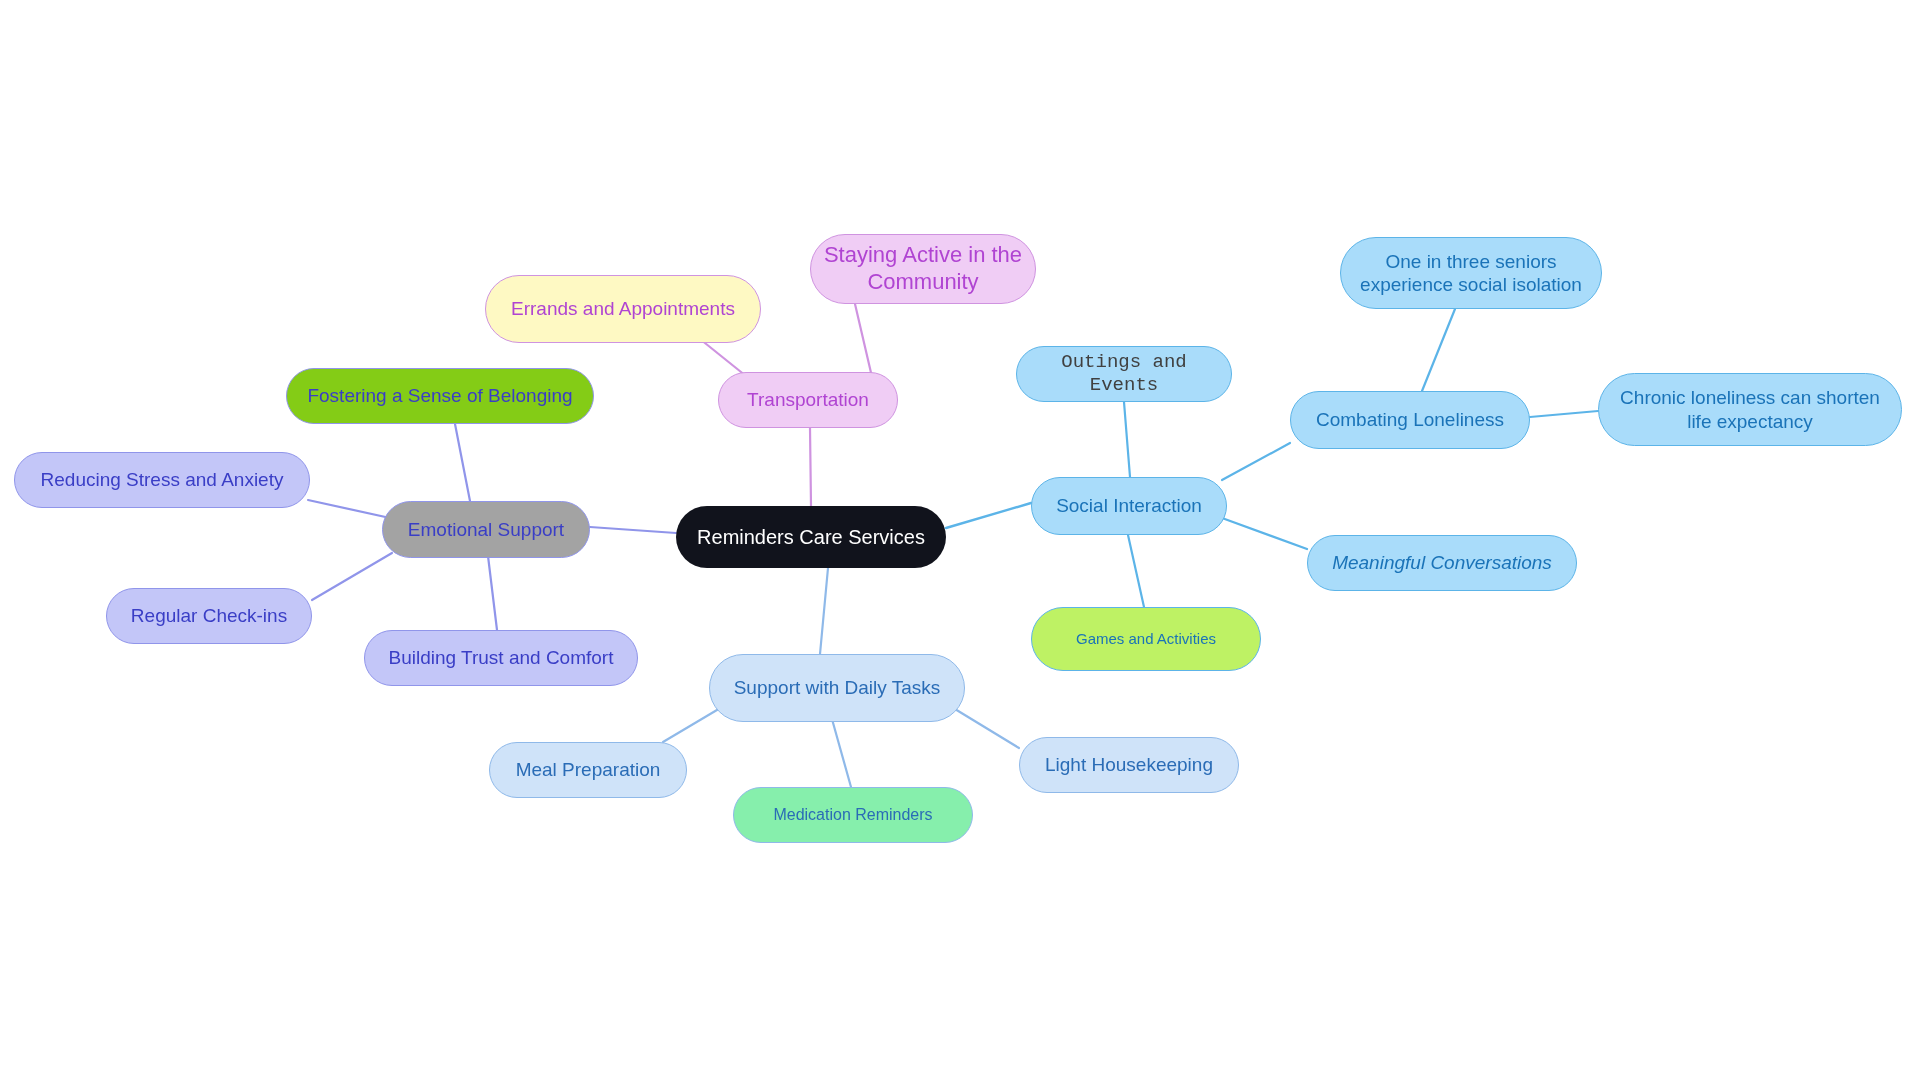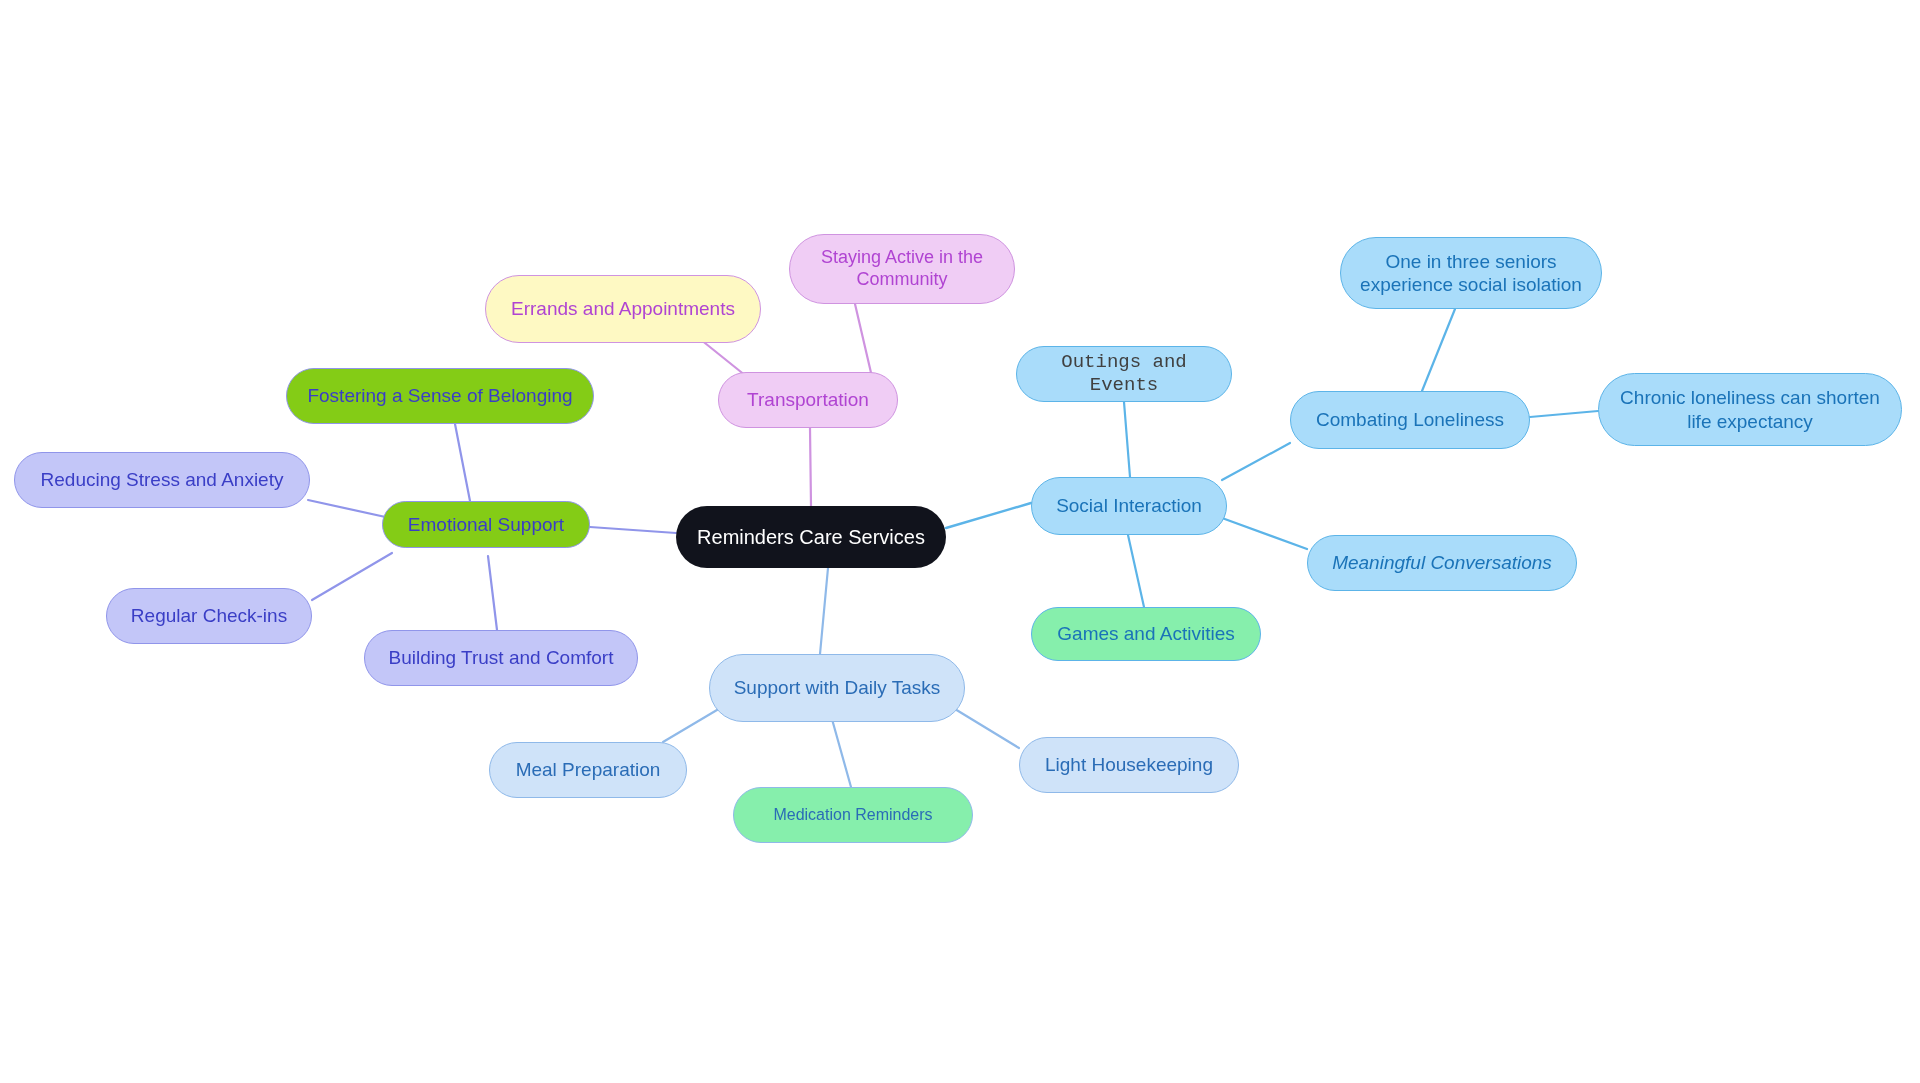--- a/index.html
+++ b/index.html
@@ -64,32 +64,32 @@
       <line x1="1307" y1="549" x2="1222" y2="518" stroke="#5cb4e8" stroke-width="2.2" stroke-linecap="round"></line>
       <line x1="1455" y1="309" x2="1422" y2="391" stroke="#5cb4e8" stroke-width="2.2" stroke-linecap="round"></line>
       <line x1="1598" y1="411" x2="1530" y2="417" stroke="#5cb4e8" stroke-width="2.2" stroke-linecap="round"></line>
       <line x1="820" y1="654" x2="828" y2="568" stroke="#8fb9e9" stroke-width="2.2" stroke-linecap="round"></line>
       <line x1="663" y1="742" x2="722" y2="707" stroke="#8fb9e9" stroke-width="2.2" stroke-linecap="round"></line>
       <line x1="851" y1="787" x2="830" y2="712" stroke="#8fb9e9" stroke-width="2.2" stroke-linecap="round"></line>
       <line x1="1019" y1="748" x2="950" y2="706" stroke="#8fb9e9" stroke-width="2.2" stroke-linecap="round"></line>
     </svg>
   <div id="node-layer">
       <div class="node root" style="left: 676px; top: 506px; width: 270px; height: 62px; background: rgb(17, 19, 28); border-color: rgb(17, 19, 28); color: rgb(255, 255, 255); font-size: 20px;">Reminders Care Services</div>
-      <div class="node" style="left: 382px; top: 501px; width: 208px; height: 47px; background: #84cc16; border-color: rgb(144, 149, 234); color: rgb(58, 62, 198); font-size: 19px;">Emotional Support</div>
+      <div class="node" style="left: 382px; top: 501px; width: 208px; height: 57px; background: #a3a3a3; border-color: rgb(144, 149, 234); color: rgb(58, 62, 198); font-size: 19px;">Emotional Support</div>
       <div class="node" style="left: 14px; top: 452px; width: 296px; height: 56px; background: rgb(195, 198, 248); border-color: rgb(144, 149, 234); color: rgb(58, 62, 198); font-size: 19px;">Reducing Stress and Anxiety</div>
       <div class="node" style="left: 286px; top: 368px; width: 308px; height: 56px; background: #84cc16; border-color: rgb(144, 149, 234); color: rgb(58, 62, 198); font-size: 19px;">Fostering a Sense of Belonging</div>
       <div class="node" style="left: 106px; top: 588px; width: 206px; height: 56px; background: rgb(195, 198, 248); border-color: rgb(144, 149, 234); color: rgb(58, 62, 198); font-size: 19px;">Regular Check-ins</div>
       <div class="node" style="left: 364px; top: 630px; width: 274px; height: 56px; background: rgb(195, 198, 248); border-color: rgb(144, 149, 234); color: rgb(58, 62, 198); font-size: 19px; text-align: right;">Building Trust and Comfort</div>
       <div class="node" style="left: 718px; top: 372px; width: 180px; height: 56px; background: rgb(240, 205, 245); border-color: rgb(207, 147, 224); color: rgb(176, 68, 210); font-size: 19px;">Transportation</div>
       <div class="node" style="left: 485px; top: 275px; width: 276px; height: 68px; background: #fef9c3; border-color: rgb(207, 147, 224); color: rgb(176, 68, 210); font-size: 19px;">Errands and Appointments</div>
-      <div class="node" style="left: 789px; top: 234px; width: 226px; height: 70px; background: rgb(240, 205, 245); border-color: rgb(207, 147, 224); color: rgb(176, 68, 210); font-size: 18px;">Staying Active in the
+      <div class="node" style="left: 810px; top: 234px; width: 226px; height: 70px; background: rgb(240, 205, 245); border-color: rgb(207, 147, 224); color: rgb(176, 68, 210); font-size: 22px;">Staying Active in the
 Community</div>
       <div class="node" style="left: 1031px; top: 477px; width: 196px; height: 58px; background: rgb(169, 220, 250); border-color: rgb(92, 180, 232); color: rgb(26, 115, 184); font-size: 19px;">Social Interaction</div>
       <div class="node" style="left: 1016px; top: 346px; width: 216px; height: 56px; background: rgb(169, 220, 250); border-color: rgb(92, 180, 232); color: #404040; font-size: 19px; font-family: Liberation Mono, monospace;">Outings and Events</div>
-      <div class="node" style="left: 1031px; top: 607px; width: 230px; height: 54px; background: #86efac; border-color: rgb(92, 180, 232); color: rgb(26, 115, 184); font-size: 19px;">Games and Activities</div>
+      <div class="node" style="left: 1031px; top: 607px; width: 230px; height: 64px; background: #bef264; border-color: rgb(92, 180, 232); color: rgb(26, 115, 184); font-size: 15px;">Games and Activities</div>
       <div class="node" style="left: 1290px; top: 391px; width: 240px; height: 58px; background: rgb(169, 220, 250); border-color: rgb(92, 180, 232); color: rgb(26, 115, 184); font-size: 19px;">Combating Loneliness</div>
       <div class="node" style="left: 1307px; top: 535px; width: 270px; height: 56px; background: rgb(169, 220, 250); border-color: rgb(92, 180, 232); color: rgb(26, 115, 184); font-size: 19px; font-style: italic;">Meaningful Conversations</div>
       <div class="node" style="left: 1340px; top: 237px; width: 262px; height: 72px; background: rgb(169, 220, 250); border-color: rgb(92, 180, 232); color: rgb(26, 115, 184); font-size: 19px;">One in three seniors
 experience social isolation</div>
       <div class="node" style="left: 1598px; top: 373px; width: 304px; height: 73px; background: rgb(169, 220, 250); border-color: rgb(92, 180, 232); color: rgb(26, 115, 184); font-size: 19px;">Chronic loneliness can shorten
 life expectancy</div>
       <div class="node" style="left: 709px; top: 654px; width: 256px; height: 68px; background: rgb(207, 227, 249); border-color: rgb(143, 185, 233); color: rgb(42, 108, 182); font-size: 19px;">Support with Daily Tasks</div>
       <div class="node" style="left: 489px; top: 742px; width: 198px; height: 56px; background: rgb(207, 227, 249); border-color: rgb(143, 185, 233); color: rgb(42, 108, 182); font-size: 19px;">Meal Preparation</div>
       <div class="node" style="left: 733px; top: 787px; width: 240px; height: 56px; background: #86efac; border-color: rgb(143, 185, 233); color: rgb(42, 108, 182); font-size: 16px;">Medication Reminders</div>
       <div class="node" style="left: 1019px; top: 737px; width: 220px; height: 56px; background: rgb(207, 227, 249); border-color: rgb(143, 185, 233); color: rgb(42, 108, 182); font-size: 19px;">Light Housekeeping</div>

